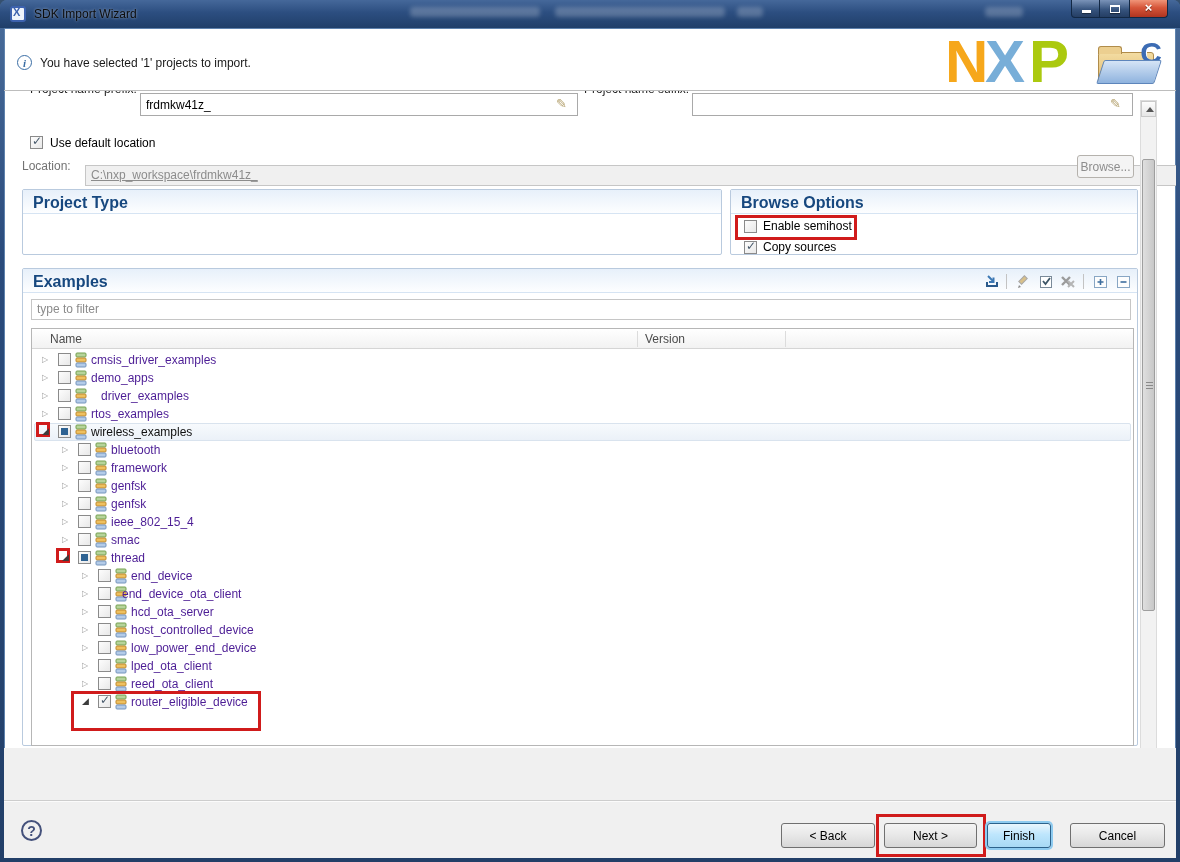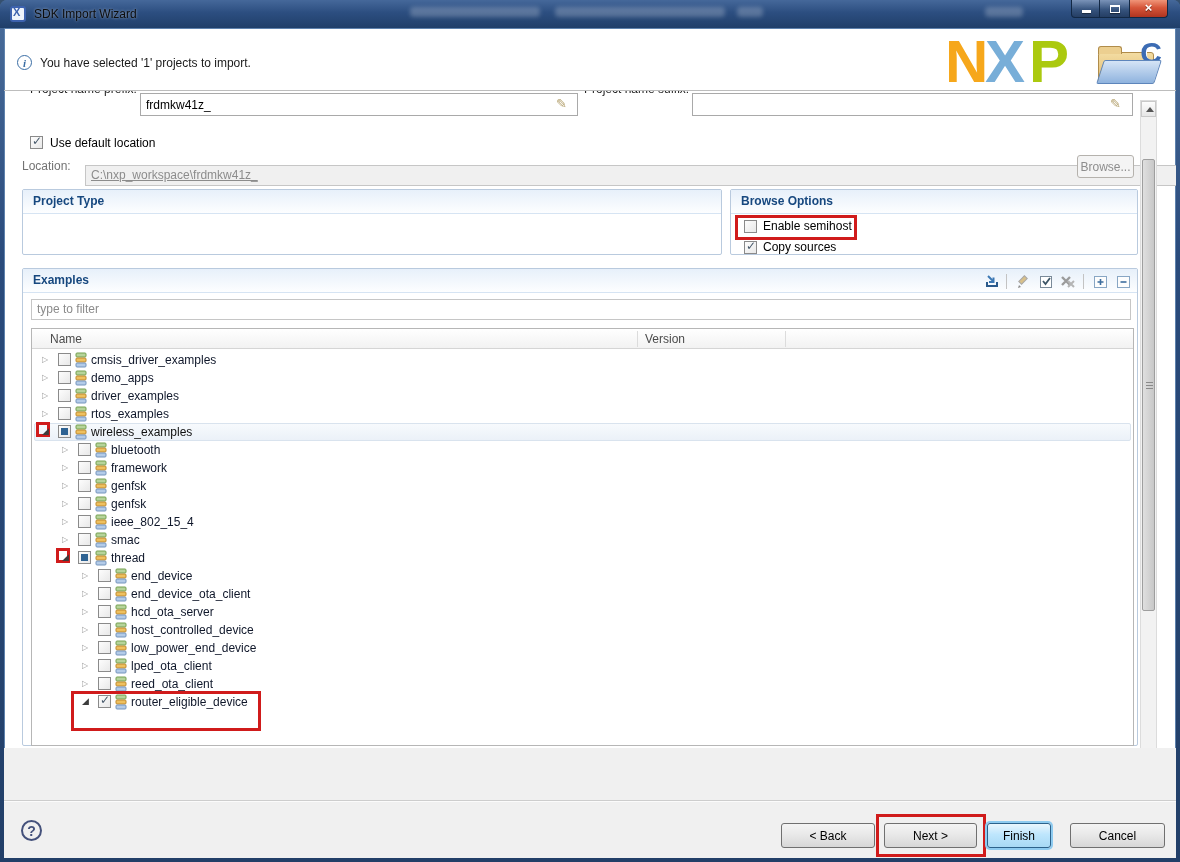--- a/index.html
+++ b/index.html
@@ -43,21 +43,21 @@
   .cb.checked::after{content:"✓";position:absolute;left:1px;top:-3px;font-size:12px;font-weight:bold;color:#46586a;}
   .cb.tristate::after{content:"";position:absolute;left:2px;top:2px;right:2px;bottom:2px;background:#2e6292;}
   .lbl{position:absolute;font-size:12px;color:#000;}
   .lbl.gray{color:#737373;}
   .dis-field{position:absolute;height:21px;border:1px solid #c6c6c6;background:#f0f0f0;font-size:12px;color:#8c8c8c;padding:2px 5px;}
   .btn{position:absolute;height:23px;border:1px solid #707070;border-radius:3px;background:linear-gradient(180deg,#f5f5f5,#ebebeb 45%,#d9d9d9);font-size:12px;color:#000;text-align:center;padding-top:4px;}
   .btn.disabled{border-color:#b5b2ad;background:#f4f4f4;color:#8d8d8d;}
   
   .group{position:absolute;border:1px solid #b9cade;border-radius:2px;background:#fff;}
   .group-hd{position:relative;height:24px;background:linear-gradient(180deg,#e7f0fa,#fdfeff);border-bottom:1px solid #d6e4f3;}
-  .group-hd .gtitle{position:absolute;left:10px;top:4px;font-size:12px;font-weight:bold;color:#17487f;}
+  .group-hd .gtitle{position:absolute;left:10px;top:4px;font-size:16px;font-weight:bold;color:#17487f;}
   .radio{position:absolute;width:12px;height:12px;border:1px solid #8f8f8f;border-radius:50%;background:linear-gradient(135deg,#fff,#e6e6e6);}
   .radio.sel::after{content:"";position:absolute;left:2px;top:2px;width:6px;height:6px;border-radius:50%;background:radial-gradient(circle at 35% 35%,#7fb2e5,#2c5d92 75%);}
   .radio.dis{border-color:#bdbdbd;}
   .opt-label{position:absolute;font-size:12px;color:#000;}
   .opt-label.dis{color:#8e8e8e;}
   .opt-label.bold{font-weight:bold;}
   .redframe-abs{position:absolute;border:3px solid #d01b1b;}
   
   .exbar{position:absolute;top:4px;height:17px;}
   .tbicon{position:absolute;top:0;width:17px;height:17px;}
@@ -69,21 +69,21 @@
   .th .hlabel{position:absolute;top:3px;font-size:12px;color:#4c4c4c;}
   .th .hdiv{position:absolute;top:2px;width:1px;height:16px;background:#dcdcdc;}
   .tbody{position:absolute;left:0;top:0;right:0;bottom:0;}
   .trow{position:absolute;left:0;right:0;height:18px;}
   .rowsel{position:absolute;left:2px;right:2px;top:0;bottom:0;background:linear-gradient(180deg,#f7fafd,#ebf1f8);border:1px solid #d9e3ee;border-radius:2px;}
   .arrow{position:absolute;top:2px;font-size:8px;line-height:13px;}
   .arrow.collapsed{color:#9e9e9e;}
   .arrow.expanded{color:#3c3c3c;font-size:9px;}
   .trow .cb{top:2px;}
   .ticon{position:absolute;top:1px;width:13px;height:16px;}
-  .tlabel{position:absolute;top:2px;font-size:12px;color:#0f172a;white-space:nowrap;}
+  .tlabel{position:absolute;top:2px;font-size:12px;color:#4c1d95;white-space:nowrap;}
   .tlabel.blk{color:#111;}
   .redframe{position:absolute;top:-1px;width:14px;height:15px;border:3px solid #d01b1b;}
   
   .vscroll{position:absolute;left:1136px;top:72px;width:17px;height:695px;background:#f2f2f2;border:1px solid #dcdcdc;}
   .varrow{position:absolute;left:0;width:15px;height:16px;background:linear-gradient(180deg,#fdfdfd,#e6e6e6);border:1px solid #c9c9c9;}
   .varrow::after{content:"";position:absolute;left:4px;border-left:4px solid transparent;border-right:4px solid transparent;}
   .varrow.up{top:0;}
   .varrow.up::after{top:5px;border-bottom:5px solid #555;}
   .varrow.down{bottom:0;}
   .varrow.down::after{top:6px;border-top:5px solid #555;}
@@ -251,21 +251,21 @@
               <div class="trow" style="top: 58px;">
                 <span class="arrow collapsed" style="left: 10px;">▷</span>
                 <span class="cb unchecked" style="left: 26px;"></span>
                 <span class="ticon" style="left: 43px;">
                   <svg width="13" height="16">
                     <rect x="1" y="1" width="10" height="4" rx="1" fill="#b6d39a" stroke="#74a151"></rect>
                     <rect x="1" y="6" width="10" height="4" rx="1" fill="#eec05f" stroke="#c08a2e"></rect>
                     <rect x="1" y="11" width="10" height="4" rx="1" fill="#b3cbe8" stroke="#7495bd"></rect>
                   </svg>
                 </span>
-                <span class="tlabel" style="left: 59px;">driver_examples</span>
+                <span class="tlabel" style="left: 69px;">driver_examples</span>
               </div>
               <div class="trow" style="top: 76px;">
                 <span class="arrow collapsed" style="left: 10px;">▷</span>
                 <span class="cb unchecked" style="left: 26px;"></span>
                 <span class="ticon" style="left: 43px;">
                   <svg width="13" height="16">
                     <rect x="1" y="1" width="10" height="4" rx="1" fill="#b6d39a" stroke="#74a151"></rect>
                     <rect x="1" y="6" width="10" height="4" rx="1" fill="#eec05f" stroke="#c08a2e"></rect>
                     <rect x="1" y="11" width="10" height="4" rx="1" fill="#b3cbe8" stroke="#7495bd"></rect>
                   </svg>
@@ -386,21 +386,21 @@
               <div class="trow" style="top: 256px;">
                 <span class="arrow collapsed" style="left: 50px;">▷</span>
                 <span class="cb unchecked" style="left: 66px;"></span>
                 <span class="ticon" style="left: 83px;">
                   <svg width="13" height="16">
                     <rect x="1" y="1" width="10" height="4" rx="1" fill="#b6d39a" stroke="#74a151"></rect>
                     <rect x="1" y="6" width="10" height="4" rx="1" fill="#eec05f" stroke="#c08a2e"></rect>
                     <rect x="1" y="11" width="10" height="4" rx="1" fill="#b3cbe8" stroke="#7495bd"></rect>
                   </svg>
                 </span>
-                <span class="tlabel" style="left: 99px;">end_device_ota_client</span>
+                <span class="tlabel" style="left: 90px;">end_device_ota_client</span>
               </div>
               <div class="trow" style="top: 274px;">
                 <span class="arrow collapsed" style="left: 50px;">▷</span>
                 <span class="cb unchecked" style="left: 66px;"></span>
                 <span class="ticon" style="left: 83px;">
                   <svg width="13" height="16">
                     <rect x="1" y="1" width="10" height="4" rx="1" fill="#b6d39a" stroke="#74a151"></rect>
                     <rect x="1" y="6" width="10" height="4" rx="1" fill="#eec05f" stroke="#c08a2e"></rect>
                     <rect x="1" y="11" width="10" height="4" rx="1" fill="#b3cbe8" stroke="#7495bd"></rect>
                   </svg>

